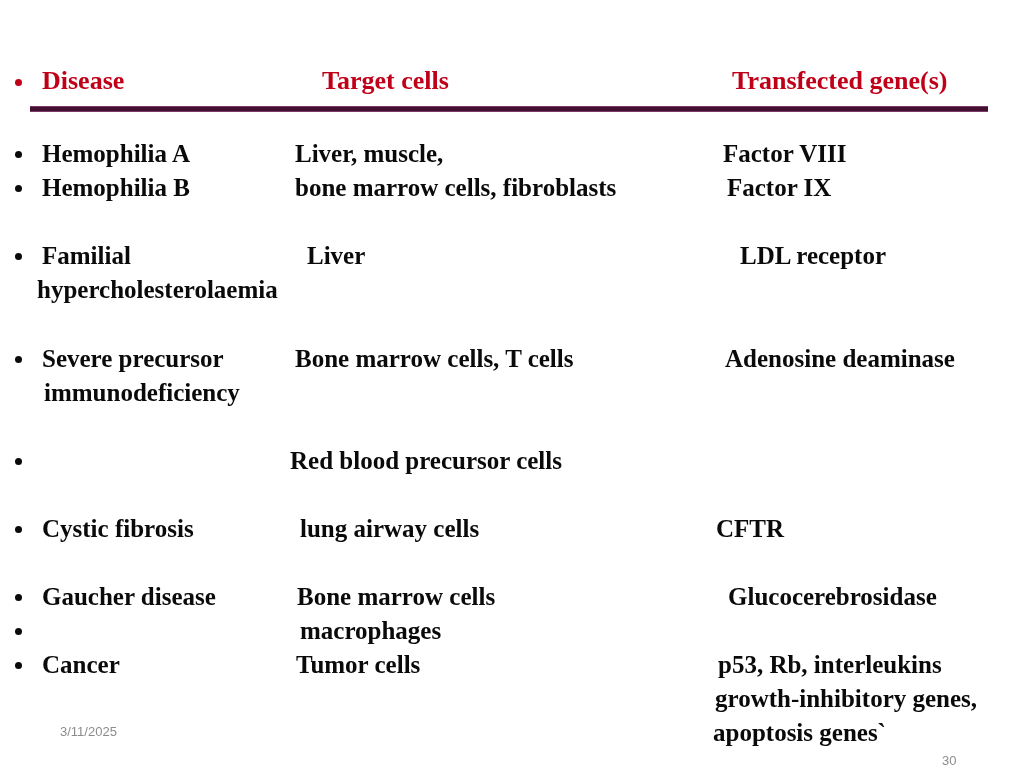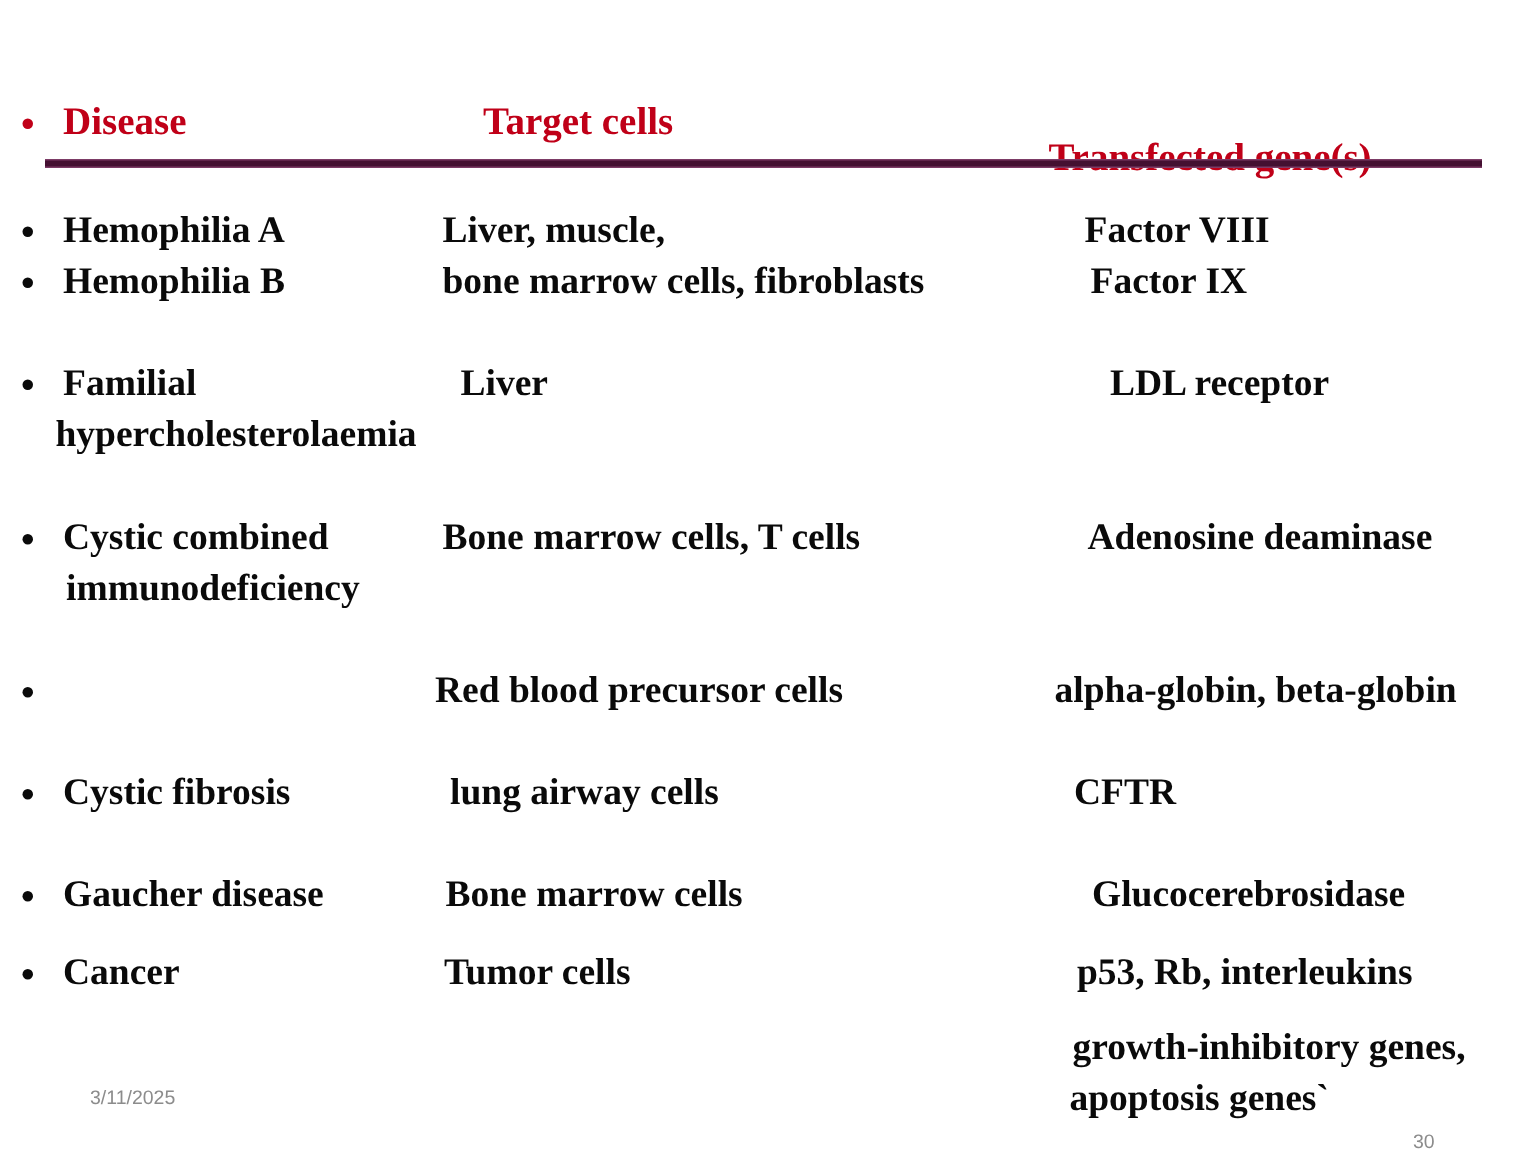--- a/index.html
+++ b/index.html
@@ -59,21 +59,21 @@
 </style>
 </head>
 <body>
 
 <div class="slide">
 
   <div class="line header" style="top:64px;">
     <span class="bullet"></span>
     <span class="cell" style="left:42px;">Disease</span>
     <span class="cell" style="left:322px;">Target cells</span>
-    <span class="cell" style="left:699px;margin-top:24px;">Transfected gene(s)</span>
+    <span class="cell" style="left:732px;">Transfected gene(s)</span>
   </div>
 
   <div class="rule"></div>
 
   <div class="line" style="top:137px;">
     <span class="bullet"></span>
     <span class="cell" style="left:42px;">Hemophilia A</span>
     <span class="cell" style="left:295px;">Liver, muscle,</span>
     <span class="cell" style="left:723px;">Factor VIII</span>
   </div>
@@ -91,51 +91,54 @@
     <span class="cell" style="left:307px;">Liver</span>
     <span class="cell" style="left:740px;">LDL receptor</span>
   </div>
 
   <div class="line" style="top:273px;">
     <span class="cell" style="left:37px;">hypercholesterolaemia</span>
   </div>
 
   <div class="line" style="top:342px;">
     <span class="bullet"></span>
-    <span class="cell" style="left:42px;">Cystic combined</span>
+    <span class="cell" style="left:42px;">Severe precursor</span>
     <span class="cell" style="left:295px;">Bone marrow cells, T cells</span>
     <span class="cell" style="left:725px;">Adenosine deaminase</span>
   </div>
 
   <div class="line" style="top:376px;">
     <span class="cell" style="left:44px;">immunodeficiency</span>
   </div>
 
   <div class="line" style="top:444px;">
     <span class="bullet"></span>
     <span class="cell" style="left:290px;">Red blood precursor cells</span>
-    <span class="cell" style="left:703px;">alpha-globin, beta-globin</span>
   </div>
 
   <div class="line" style="top:512px;">
     <span class="bullet"></span>
     <span class="cell" style="left:42px;">Cystic fibrosis</span>
     <span class="cell" style="left:300px;">lung airway cells</span>
     <span class="cell" style="left:716px;">CFTR</span>
   </div>
 
   <div class="line" style="top:580px;">
     <span class="bullet"></span>
     <span class="cell" style="left:42px;">Gaucher disease</span>
     <span class="cell" style="left:297px;">Bone marrow cells</span>
     <span class="cell" style="left:728px;">Glucocerebrosidase</span>
   </div>
 
+  <div class="line" style="top:614px;">
+    <span class="bullet"></span>
+    <span class="cell" style="left:300px;">macrophages</span>
+  </div>
 
-  <div class="line" style="top:632px;text-align:right;">
+  <div class="line" style="top:648px;text-align:right;">
     <span class="bullet"></span>
     <span class="cell" style="left:42px;">Cancer</span>
     <span class="cell" style="left:296px;">Tumor cells</span>
     <span class="cell" style="left:718px;">p53, Rb, interleukins</span>
   </div>
 
   <div class="line" style="top:682px;">
     <span class="cell" style="left:715px;">growth-inhibitory genes,</span>
   </div>
 

